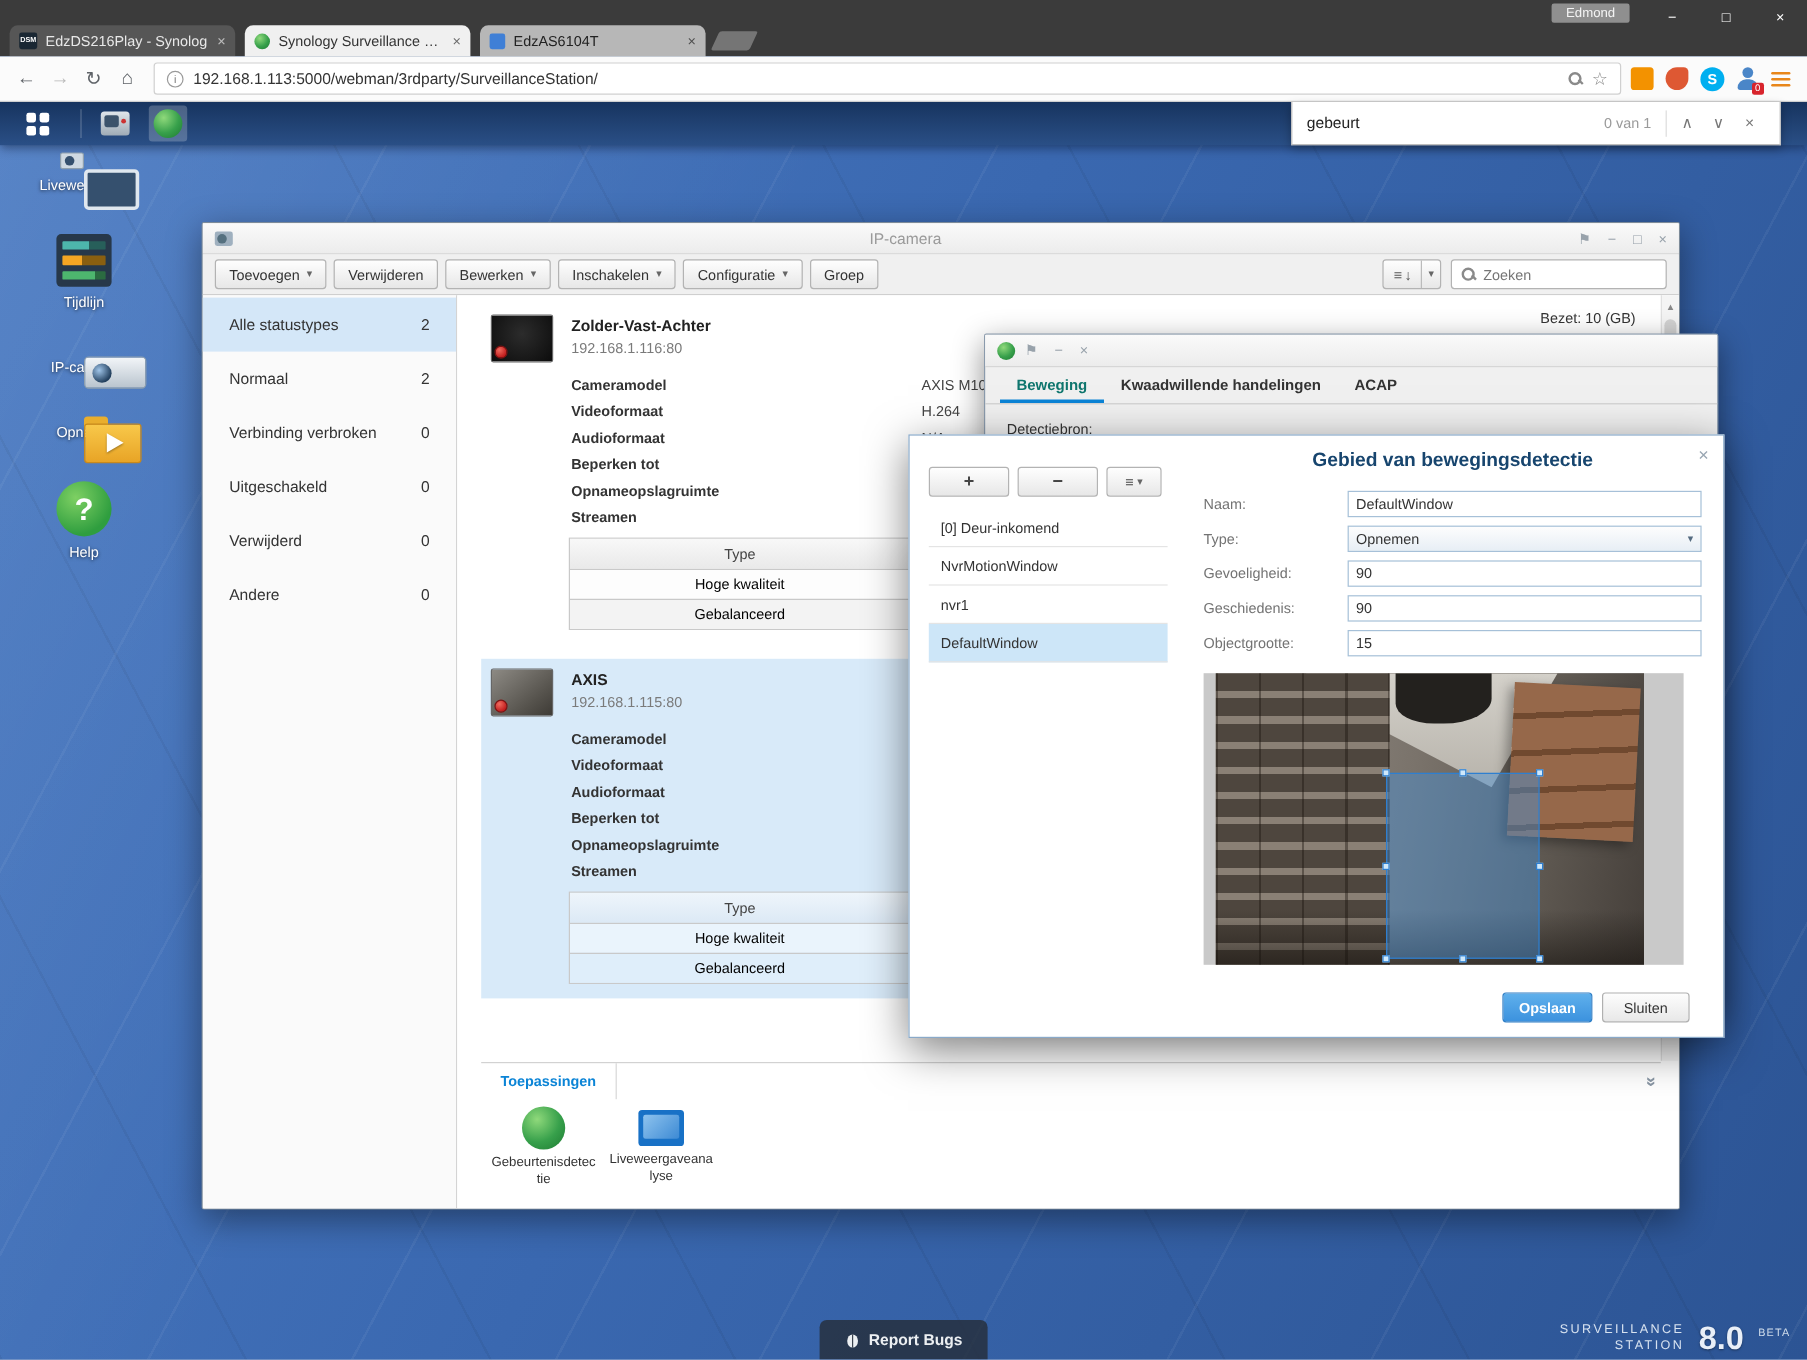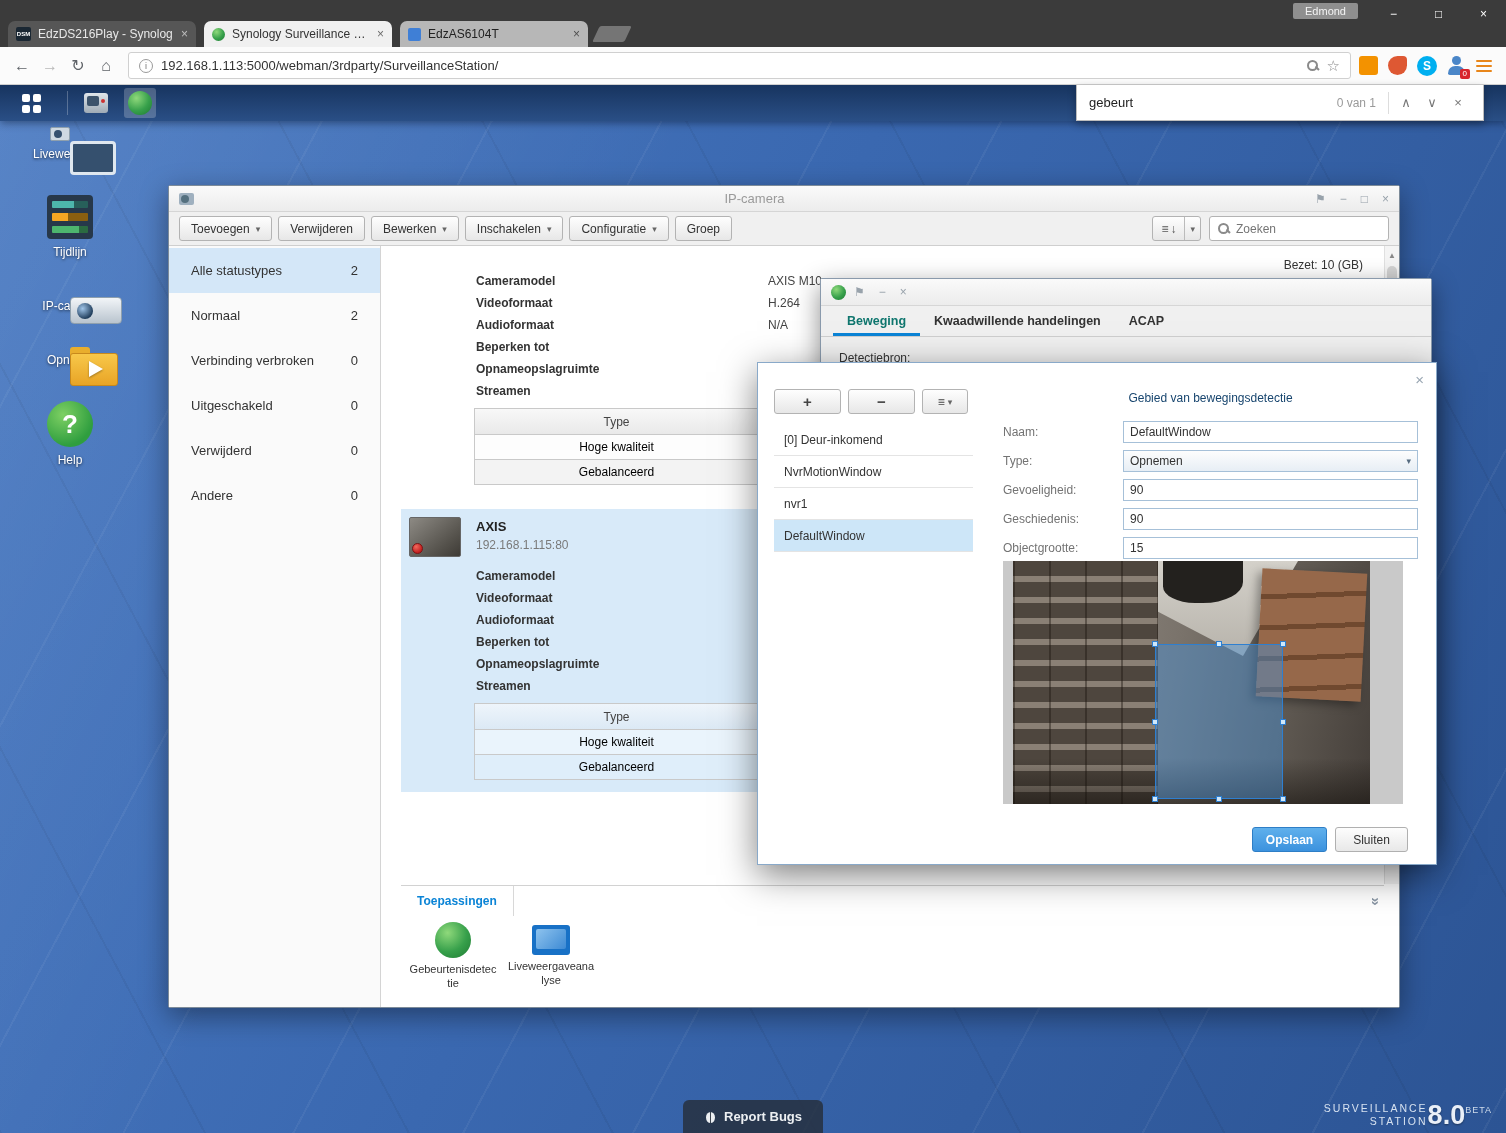--- a/index.html
+++ b/index.html
@@ -86,21 +86,21 @@
   .ic-folder{width:48px;height:39px;position:relative;margin:0 auto}
   .ic-folder .ftab{position:absolute;left:0;top:0;width:20px;height:9px;background:#e9ae2d;border-radius:3px 3px 0 0}
   .ic-folder .fbody{position:absolute;left:0;top:6px;width:48px;height:33px;background:linear-gradient(#f8c84a,#e8a426);border-radius:3px;border:1px solid #c8891c}
   .ic-folder .play{position:absolute;left:19px;top:14px;width:0;height:0;border-left:14px solid #fff;border-top:8px solid transparent;border-bottom:8px solid transparent;filter:drop-shadow(0 1px 1px rgba(0,0,0,.35))}
   .ic-help{width:46px;height:46px;border-radius:50%;background:radial-gradient(circle at 35% 30%,#7ed063,#2f9e3f 70%);display:flex;align-items:center;justify-content:center;color:#fff;font-size:26px;font-weight:bold;margin:0 auto}
 
   .report-bugs{position:absolute;left:683px;top:1015px;width:140px;height:33px;background:rgba(38,46,58,.82);border-radius:6px 6px 0 0;display:flex;align-items:center;justify-content:center;gap:8px;color:#eceff2;font-size:13px;font-weight:bold}
   .bug-icon{width:12px;height:14px;position:relative}
   .bug-icon::before{content:"";position:absolute;left:2px;top:2px;width:9px;height:11px;background:#eceff2;border-radius:50%}
   .bug-icon::after{content:"";position:absolute;left:6px;top:2px;width:1px;height:11px;background:#39414d}
-  .ss-logo{position:absolute;right:14px;bottom:4px;display:flex;align-items:flex-end;gap:0}
+  .ss-logo{position:absolute;right:14px;bottom:4px;display:flex;align-items:flex-end;gap:12px}
   .logo-lines{text-align:right;font-size:10.5px;letter-spacing:2px;line-height:1.3;color:#d7e2f0;text-transform:uppercase}
   .logo-ver{font-size:27px;font-weight:bold;color:#e9eff8;line-height:1;text-shadow:0 1px 2px rgba(0,0,0,.4)}
   .logo-beta{font-size:9px;letter-spacing:1px;color:#cfdceb;align-self:flex-start;margin-top:3px}
 
   
   .win{position:absolute;left:168px;top:185px;width:1232px;height:823px;background:#f2f2f2;border:1px solid #7d8b99;border-radius:2px;box-shadow:0 8px 28px rgba(0,0,0,.4);z-index:20}
   .titlebar{height:26px;background:linear-gradient(#fafafa,#ececec);border-bottom:1px solid #d5d5d5;display:flex;align-items:center;padding:0 10px;gap:8px}
   .titlebar-title{flex:1;text-align:center;font-size:13px;color:#9a9a9a}
   .wc{display:flex;gap:14px;color:#98a2ab;font-size:12px}
   .ic-mini-cam{width:15px;height:12px;background:#9fb0bf;border-radius:2px;position:relative}
@@ -176,21 +176,21 @@
   .dlg-region{position:absolute;left:757px;top:362px;width:680px;height:503px;background:#fff;border:1px solid #89a9c9;box-shadow:0 10px 34px rgba(0,0,0,.5);z-index:50}
   .rd-left{position:absolute;left:0;top:0;bottom:0;width:227px;padding:26px 12px 0 16px}
   .rd-btns{display:flex;gap:7px}
   .rd-btn{height:25px;background:linear-gradient(#fefefe,#e7e7e7);border:1px solid #b3b3b3;border-radius:3px;color:#444;display:flex;align-items:center;justify-content:center}
   .rd-btn.wide{width:67px;font-size:15px;font-weight:bold}
   .rd-btn.sortb{width:46px;gap:3px;font-size:12px}
   .rd-list{margin-top:10px}
   .rd-item{height:32px;display:flex;align-items:center;padding-left:10px;font-size:12px;color:#333;border-bottom:1px solid #e4e4e4}
   .rd-item.sel{background:#cde6f8}
   .rd-right{position:absolute;left:227px;right:0;top:0;bottom:0;padding:10px 18px}
-  .rd-title{text-align:center;font-size:12px;font-weight:normal;color:#17456e;margin-top:18px}
+  .rd-title{text-align:center;font-size:16px;font-weight:bold;color:#17456e;margin-top:2px}
   .rd-close{position:absolute;top:8px;right:12px;color:#9aa7b3;font-size:15px}
   .rd-form{margin-top:16px}
   .rd-row{display:flex;align-items:center;margin-bottom:7px}
   .rd-lbl{width:120px;font-size:12px;color:#737373}
   .rd-input{flex:1;height:22px;border:1px solid #a6c0d8;font-size:12px;color:#333;padding:0 6px;background:#fff;outline:none}
   .rd-select{flex:1;height:22px;border:1px solid #a6c0d8;background:linear-gradient(#fdfdfd,#e7eef5);display:flex;align-items:center;padding:0 6px;font-size:12px;color:#333}
   .rd-select .caret{margin-left:auto;color:#556b80}
   .rd-preview{position:absolute;left:245px;top:198px;width:400px;height:243px;background:#c9c9c9}
   .pv-img{position:absolute;left:10px;top:0;width:357px;height:243px;overflow:hidden;background:linear-gradient(100deg,#97918a 0%,#7a736b 45%,#5e5851 75%,#453f3a 100%)}
   .pv-ceiling{position:absolute;left:55px;top:0;width:250px;height:95px;background:linear-gradient(#d4d1ca,#b7b3ab);clip-path:polygon(8% 0,92% 0,70% 100%,32% 48%)}
@@ -406,20 +406,29 @@
       <div class="status-item">
         <span class="status-label">Andere</span>
         <span class="status-count">0</span>
       </div>
     </div>
     <div class="content">
       <div class="usage">Bezet: 10 (GB)</div>
       <div class="cards">
 
         <div class="cam-card">
+          <div class="cam-head">
+            <div class="cam-thumb thumb-dark">
+                <span class="rec-dot"></span>
+              </div>
+            <div>
+              <div class="cam-name">Zolder-Vast-Achter</div>
+              <div class="cam-addr">192.168.1.116:80</div>
+            </div>
+          </div>
           <div class="cam-details">
             <div class="det-row">
                 <span class="det-lbl">Cameramodel</span>
                 <span class="det-val">AXIS M10</span>
               </div>
             <div class="det-row">
                 <span class="det-lbl">Videoformaat</span>
                 <span class="det-val">H.264</span>
               </div>
             <div class="det-row">

